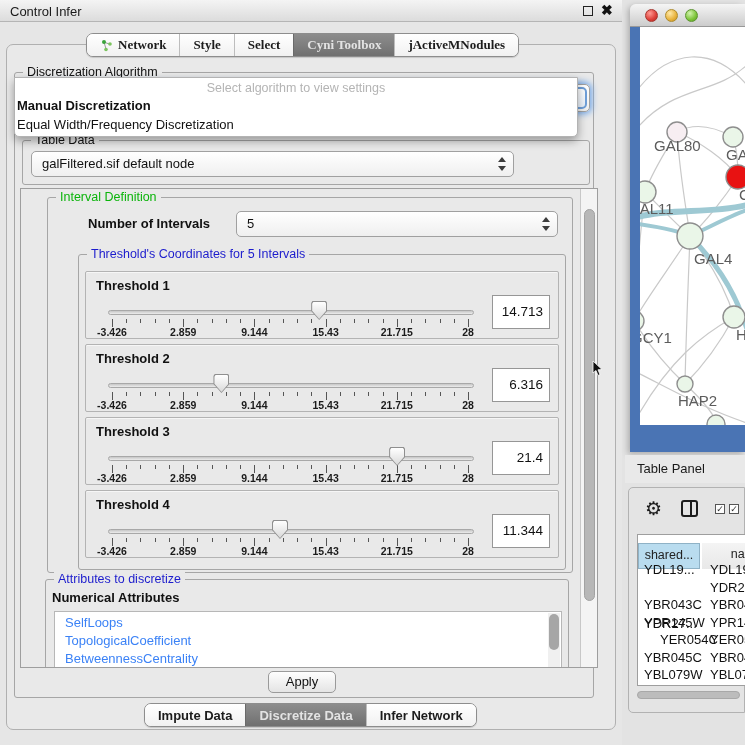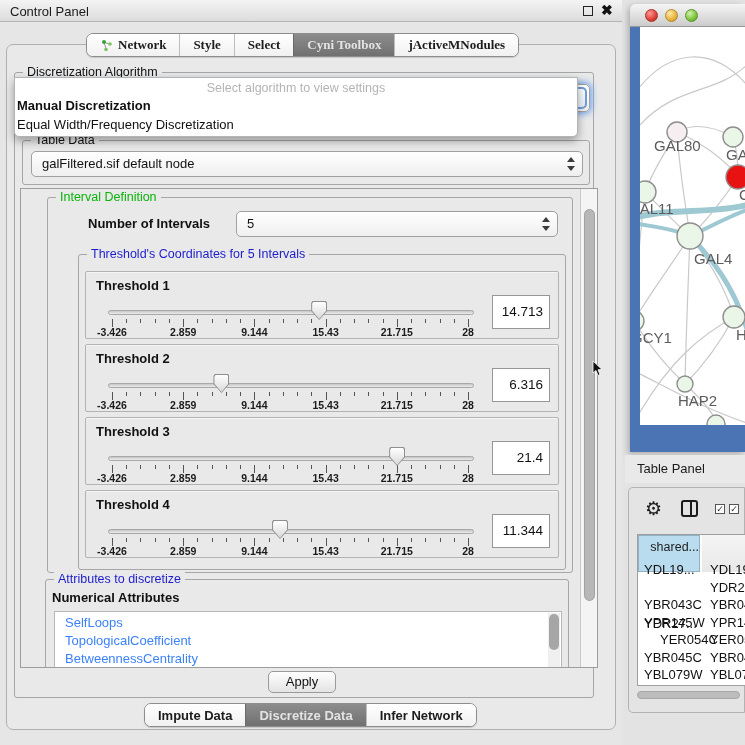--- a/index.html
+++ b/index.html
@@ -42,21 +42,21 @@
   #algo-combo { left:24px; top:84px; width:566px; height:28px; box-shadow:0 0 6px 2px #76a9e9; }
   #algo-combo .btn { position:absolute; right:2px; top:2px; width:26px; height:22px; border-radius:5px; background:linear-gradient(#ffffff,#e8f0fa); border:2px solid #6f9fd8; }
 
   
   #algo-popup { left:14px; top:77px; width:564px; height:60px; background:#fff; border:1px solid #b3b3b3; border-radius:0 0 5px 5px; box-shadow:0 4px 10px rgba(0,0,0,.35); z-index:30; }
   #algo-popup .hint { position:absolute; left:0; top:3px; width:100%; text-align:center; font-size:12.5px; color:#b4b4b4; }
   #algo-popup .pitem { position:absolute; left:2px; font-size:13px; color:#111; white-space:nowrap; }
   #algo-popup .pitem.b { font-weight:bold; }
 
   #tabledata-group { left:22px; top:140px; width:568px; height:45px; }
-  #tabledata-combo { left:8px; top:10px; width:552px; height:26px; }
+  #tabledata-combo { left:8px; top:10px; width:483px; height:26px; }
 
   
   #scrollpane { left:20px; top:188px; width:578px; height:480px; border:1px solid #9e9e9e; background:#e9e9e9; overflow:hidden; }
   #v-scrollbar { position:absolute; right:0; top:0; width:17px; height:478px; background:#f4f4f4; border-left:1px solid #c8c8c8; }
   #v-thumb { position:absolute; left:3px; top:20px; width:11px; height:392px; border-radius:6px; background:#b7b7b7; border:1px solid #a2a2a2; }
 
   #interval-group { left:26px; top:8px; width:526px; height:376px; border:1px solid #a6a6a6; border-radius:3px; position:absolute; }
   #interval-group > .gtitle, #thr-group > .gtitle, #attr-group > .gtitle { position:absolute; top:-8px; left:8px; background:#e9e9e9; padding:0 4px; font-size:12.5px; }
   .boldlabel { font-weight:bold; font-size:13px; color:#111; }
   #noi-label { position:absolute; left:40px; top:18px; }
@@ -101,32 +101,32 @@
   #tp-titlebar { left:625px; top:455px; width:120px; height:28px; background:#e9e9e9; }
   #tp-titlebar .title { left:12px; top:6px; font-size:13px; color:#1a1a1a; }
   #table-panel { left:628px; top:487px; width:117px; height:226px; background:#e4e4e4; border:1px solid #b2b2b2; border-radius:5px 0 0 5px; }
   #tp-toolbar { position:absolute; left:0; top:4px; width:117px; height:38px; }
   #gear-icon { position:absolute; left:16px; top:5px; font-size:19px; color:#1c1c1c; }
   #split-icon { position:absolute; left:52px; top:8px; width:17px; height:17px; border:2px solid #1c1c1c; border-radius:3px; }
   #split-icon::after { content:""; position:absolute; left:50%; top:0; width:2px; height:100%; background:#1c1c1c; }
   .cb-icon { position:absolute; top:12px; width:10px; height:10px; border:1.4px solid #555; background:#fdfdfd; font-size:9px; line-height:9px; color:#333; text-align:center; }
   #cb1 { left:86px; } #cb2 { left:100px; }
   #tp-table { position:absolute; left:8px; top:46px; width:160px; height:152px; border:1px solid #9e9e9e; background:#fff; overflow:hidden; }
-  .th { position:absolute; top:0; height:37px; font-size:12.5px; color:#222; text-align:right; line-height:23px; border-right:1px solid #9aabb5; background:linear-gradient(#f4f4f4,#e8e8e8); }
+  .th { position:absolute; top:8px; height:26px; font-size:12.5px; color:#222; text-align:center; line-height:23px; border-right:1px solid #9aabb5; background:linear-gradient(#f4f4f4,#e8e8e8); }
   .th.hl { background:#b9dcef; border:1px solid #8fb2c6; }
   .tr-cell { position:absolute; font-size:13px; color:#111; white-space:nowrap; }
   #tp-hscroll { position:absolute; left:8px; top:203px; width:103px; height:8px; border-radius:4px; background:#bcbcbc; border:1px solid #a8a8a8; }
 </style>
 </head>
 <body>
 
 <div id="left-app" class="abs">
 
   <div id="titlebar" class="abs">
-    <div class="abs title">Control Panel</div>
+    <div class="abs title">Control Infer</div>
     <div id="float-btn" class="abs"></div>
     <div id="close-btn" class="abs">✖</div>
   </div>
 
   <div id="outer-panel" class="abs"></div>
 
   <div id="top-tabs" class="tabstrip abs">
       <div class="tab">
         <svg width="13" height="13" viewBox="0 0 13 13">
           <line x1="4" y1="3" x2="9" y2="5" stroke="#999" stroke-width="1"></line>

